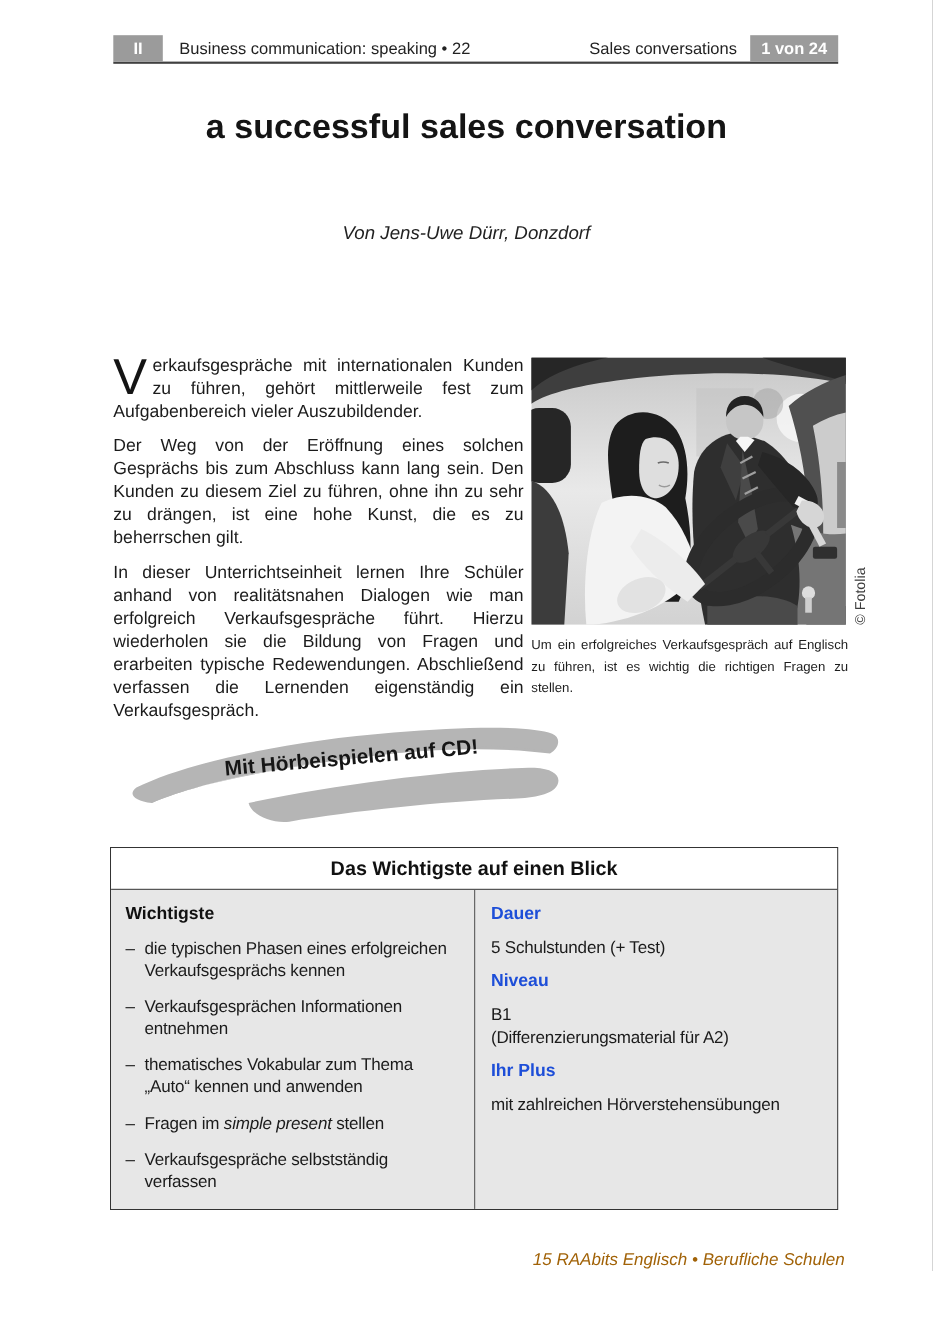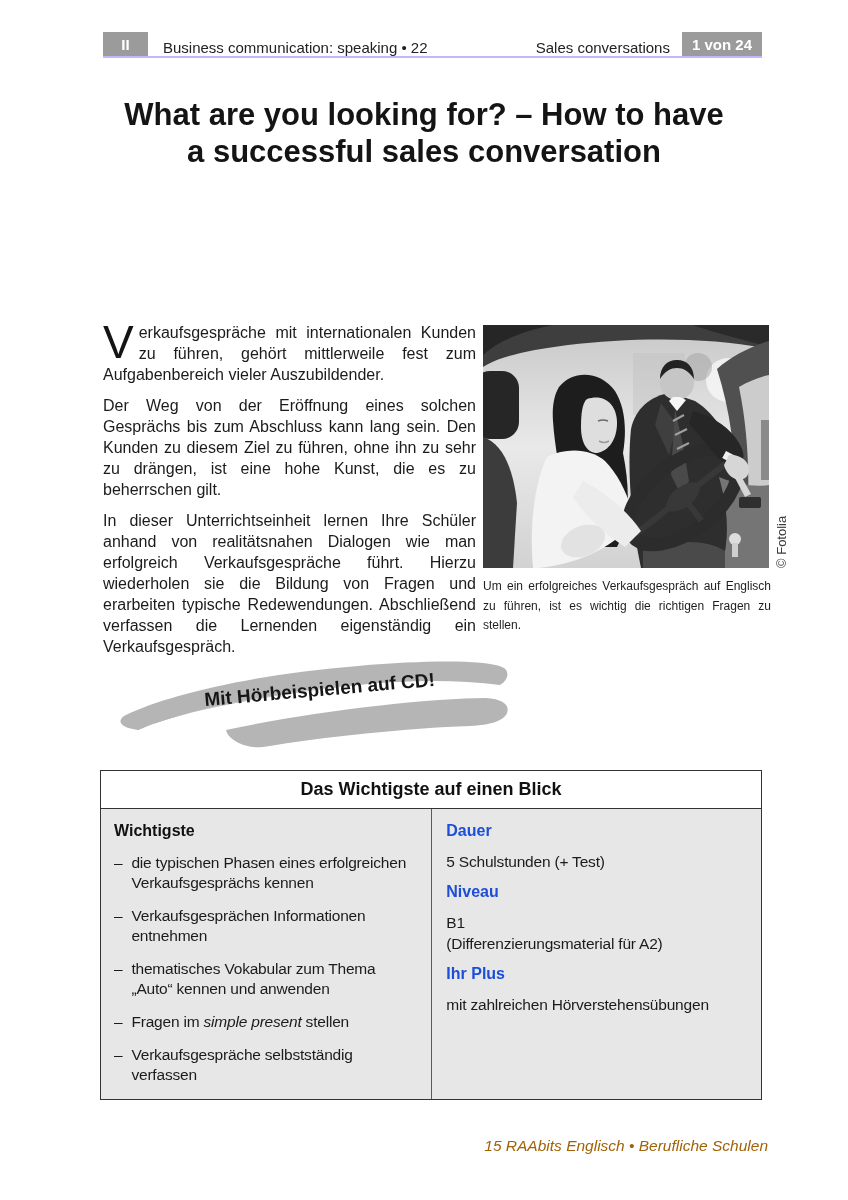--- a/index.html
+++ b/index.html
@@ -10,22 +10,22 @@
     width: 848px; height: 1200px;
     background: #ffffff;
     font-family: "Liberation Sans", "DejaVu Sans", sans-serif;
     color: #1b1b1b;
     overflow: hidden;
   }
 
   
   .kopf {
     position: absolute; left: 103px; top: 32px; width: 659px; height: 26px;
-    display: flex; align-items: flex-end;
-    border-bottom: 2px solid #c4b5fd;
+    display: flex; align-items: center;
+    border-bottom: 2px solid #404040;
     font-size: 15px;
   }
   .badge {
     background: #9b9b9b; color: #ffffff; font-weight: bold;
     height: 24px; display: inline-flex; align-items: center; justify-content: center;
   }
   .badge.roman { width: 45px; }
   .badge.pages { padding: 2px 10px; margin-left: 12px; }
   .kopf-topic { margin-left: 15px; color: #222; }
   .kopf-right { margin-left: auto; color: #222; }
@@ -104,23 +104,23 @@
 <div class="page">
 
   <header class="kopf">
     <span class="badge roman">II</span>
     <span class="kopf-topic">Business communication: speaking • 22</span>
     <span class="kopf-right">Sales conversations</span>
     <span class="badge pages">1 von 24</span>
   </header>
 
   <h1 class="title">
-    <span>What are you looking for? – How to have</span>
     <span>a successful sales conversation</span>
   </h1>
+  <div class="byline">Von Jens-Uwe Dürr, Donzdorf</div>
 
   <div class="intro">
     <p><span class="dropcap">V</span><span>erkaufsgespräche mit internationalen Kunden zu führen, gehört mittlerweile fest zum Aufgabenbe­reich vieler Auszubildender.</span></p>
     <p>Der Weg von der Eröffnung eines solchen Gesprächs bis zum Abschluss kann lang sein. Den Kunden zu diesem Ziel zu führen, ohne ihn zu sehr zu drängen, ist eine hohe Kunst, die es zu beherrschen gilt.</p>
     <p>In dieser Unterrichtseinheit lernen Ihre Schüler anhand von realitätsnahen Dialogen wie man erfolgreich Verkaufsgespräche führt. Hierzu wiederholen sie die Bildung von Fragen und erarbeiten typische Rede­wendungen. Abschließend verfassen die Lernenden eigenständig ein Verkaufsgespräch.</p>
   </div>
 
   <figure class="photo">
     <svg width="286" height="243" viewBox="0 0 286 243" xmlns="http://www.w3.org/2000/svg">
       <defs>

